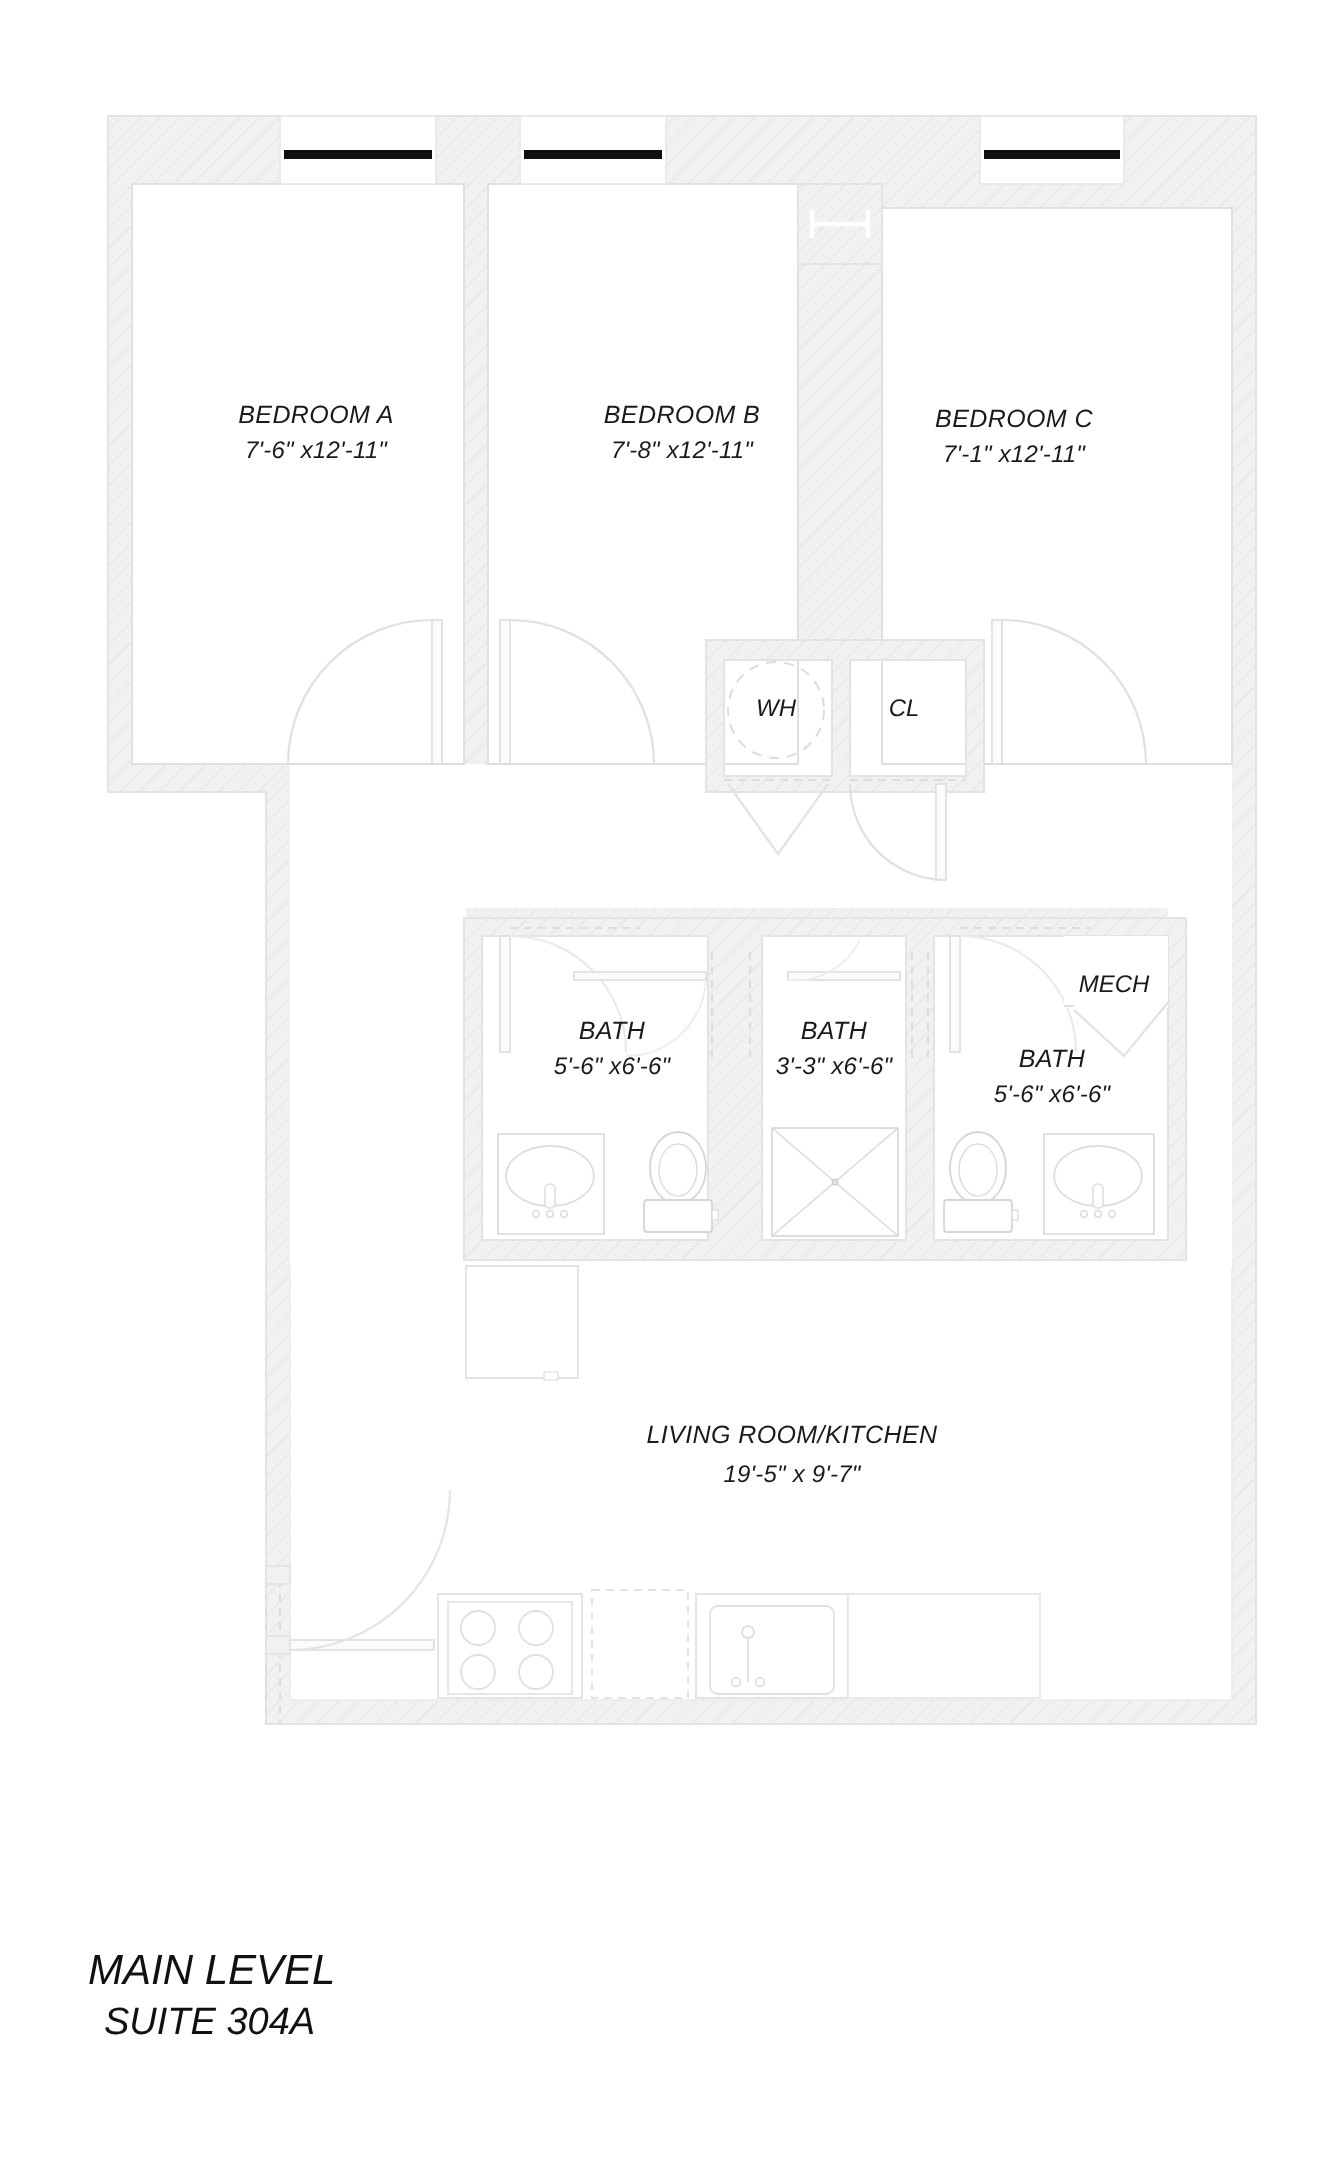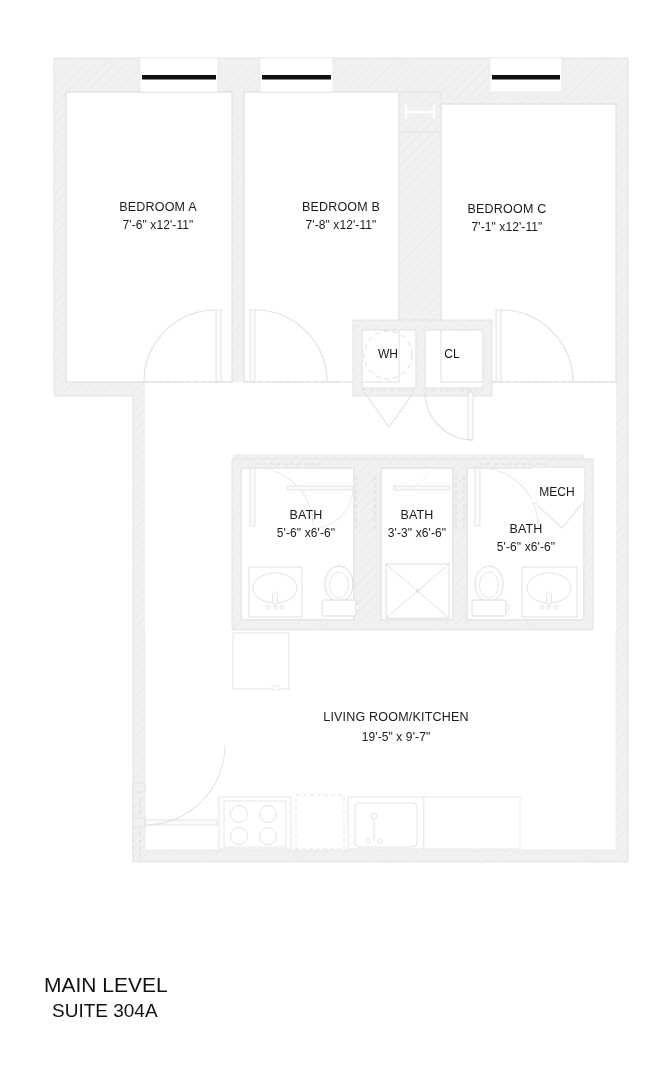--- a/index.html
+++ b/index.html
@@ -12,20 +12,21 @@
     height: 1080px;
     overflow: hidden;
     font-family: "Liberation Sans", sans-serif;
     position: relative;
   }
   #plan-root {
     position: absolute;
     left: 0; top: 0;
     width: 668px;
     height: 872px;
+    font-style: italic;
   }
   svg.floorplan {
     display: block;
     width: 668px;
     height: 1080px;
   }
   .room-label-text {
     font-family: "Liberation Sans", sans-serif;
     fill: #1a1a1a;
     text-anchor: middle;

